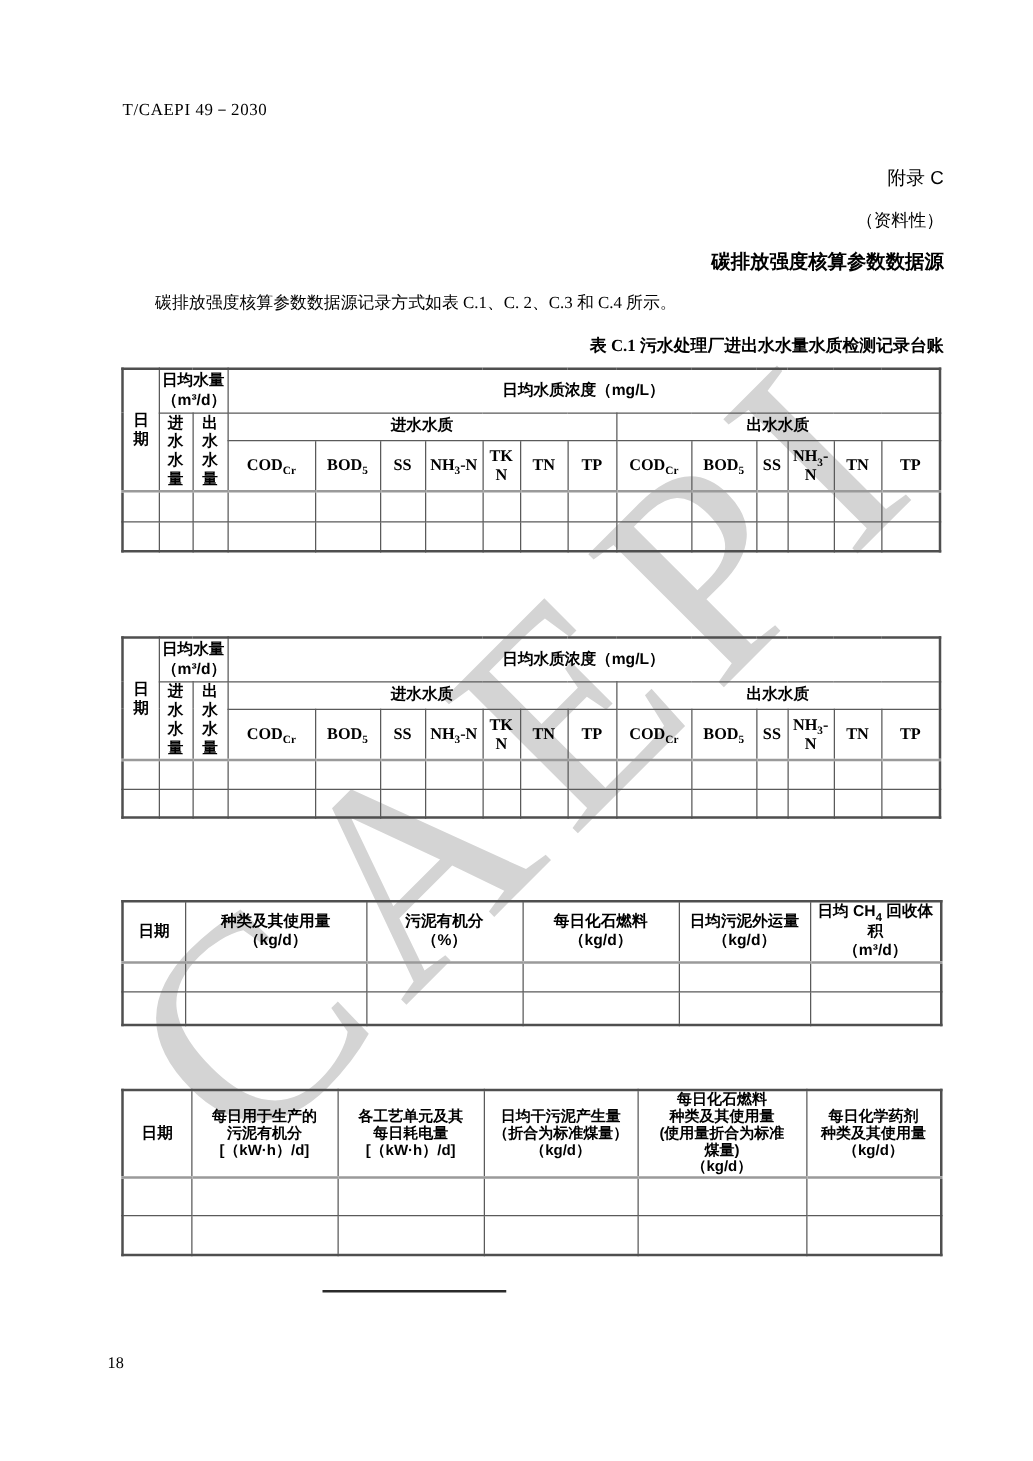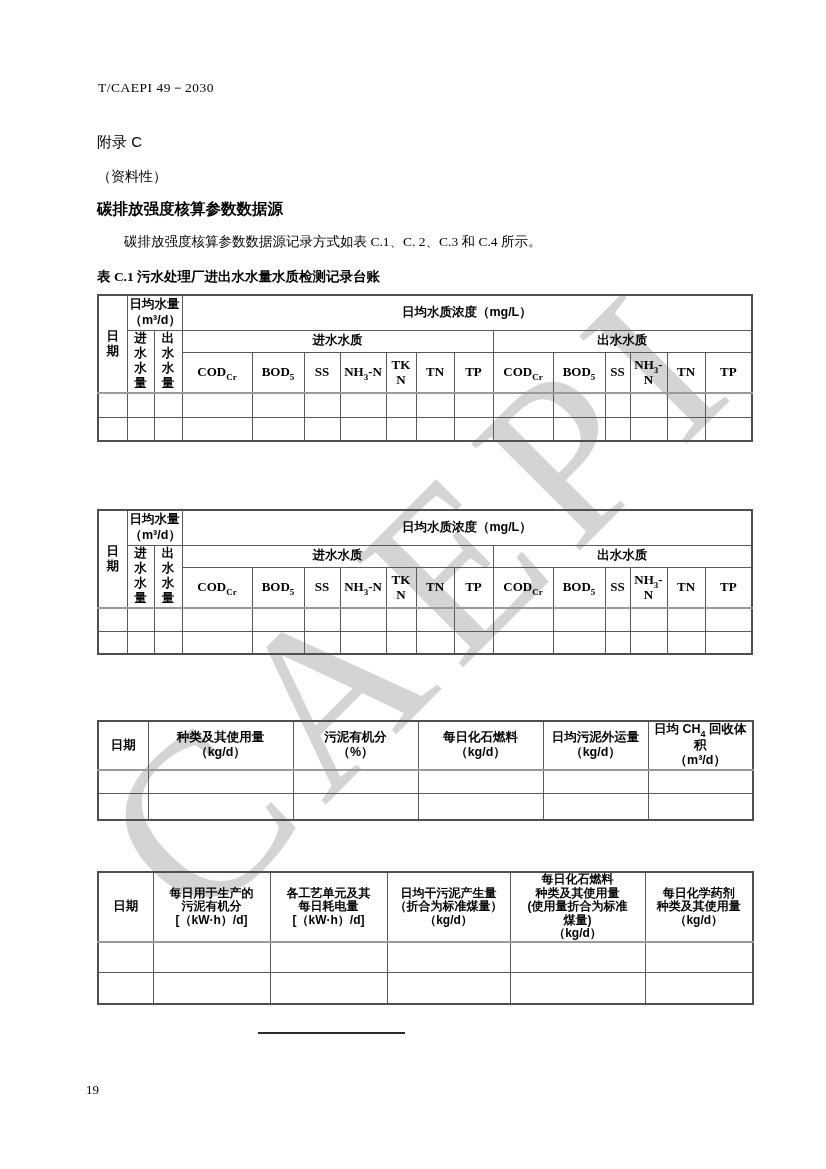--- a/index.html
+++ b/index.html
@@ -9,21 +9,21 @@
     font-family:"Liberation Serif", serif;
   }
   .watermark {
     position:absolute; left:28px; top:468px; width:784px; height:264px;
     line-height:264px; text-align:center; z-index:0;
     font-family:"Liberation Serif", serif; font-size:232px; letter-spacing:22px;
     color:#d4d4d4; transform:rotate(-45deg); user-select:none; white-space:nowrap;
   }
   .content { position:absolute; left:97px; top:0; width:658px; height:1169px; z-index:1; }
   .doc-code { position:absolute; left:1px; top:79px; font-size:13.5px; letter-spacing:0.5px; }
-  .centered { position:absolute; left:0; width:100%; text-align:left; }
+  .centered { position:absolute; left:0; width:100%; text-align:right; }
   .h-appendix { top:133px; font-family:"Liberation Sans", sans-serif; font-size:15px; }
   .h-type     { top:168px; font-family:"Liberation Sans", sans-serif; font-size:14px; }
   .h-title    { top:199px; font-family:"Liberation Sans", sans-serif; font-size:15.5px; font-weight:bold; }
   .intro { position:absolute; left:0; top:233px; width:100%; font-size:13.5px; text-indent:27px; }
   .tbl-caption { font-family:Liberation Serif, serif; font-weight:bold; font-size:13.5px; }
 
   table.tbl {
     position:absolute; left:0; border-collapse:collapse; table-layout:fixed;
     background:transparent; border:2px solid #4f4f4f;
   }
@@ -44,21 +44,21 @@
   .foot-rule { position:absolute; left:161px; top:1032px; width:147px; height:2px; background:#2b2b2b; }
   .page-num { position:absolute; left:86px; top:1082px; font-size:13px; z-index:1; }
 </style>
 </head>
 <body>
 
 <div class="page">
 
   <div class="watermark">CAEPI</div>
 
-  <div class="page-num">19</div>
+  <div class="page-num">18</div>
 
   <div class="content">
 
     <div class="doc-code">T/CAEPI 49－2030</div>
 
     <div class="centered h-appendix">附录 C</div>
     <div class="centered h-type">（资料性）</div>
     <div class="centered h-title">碳排放强度核算参数数据源</div>
     <div class="intro">碳排放强度核算参数数据源记录方式如表 C.1、C. 2、C.3 和 C.4 所示。</div>
 

